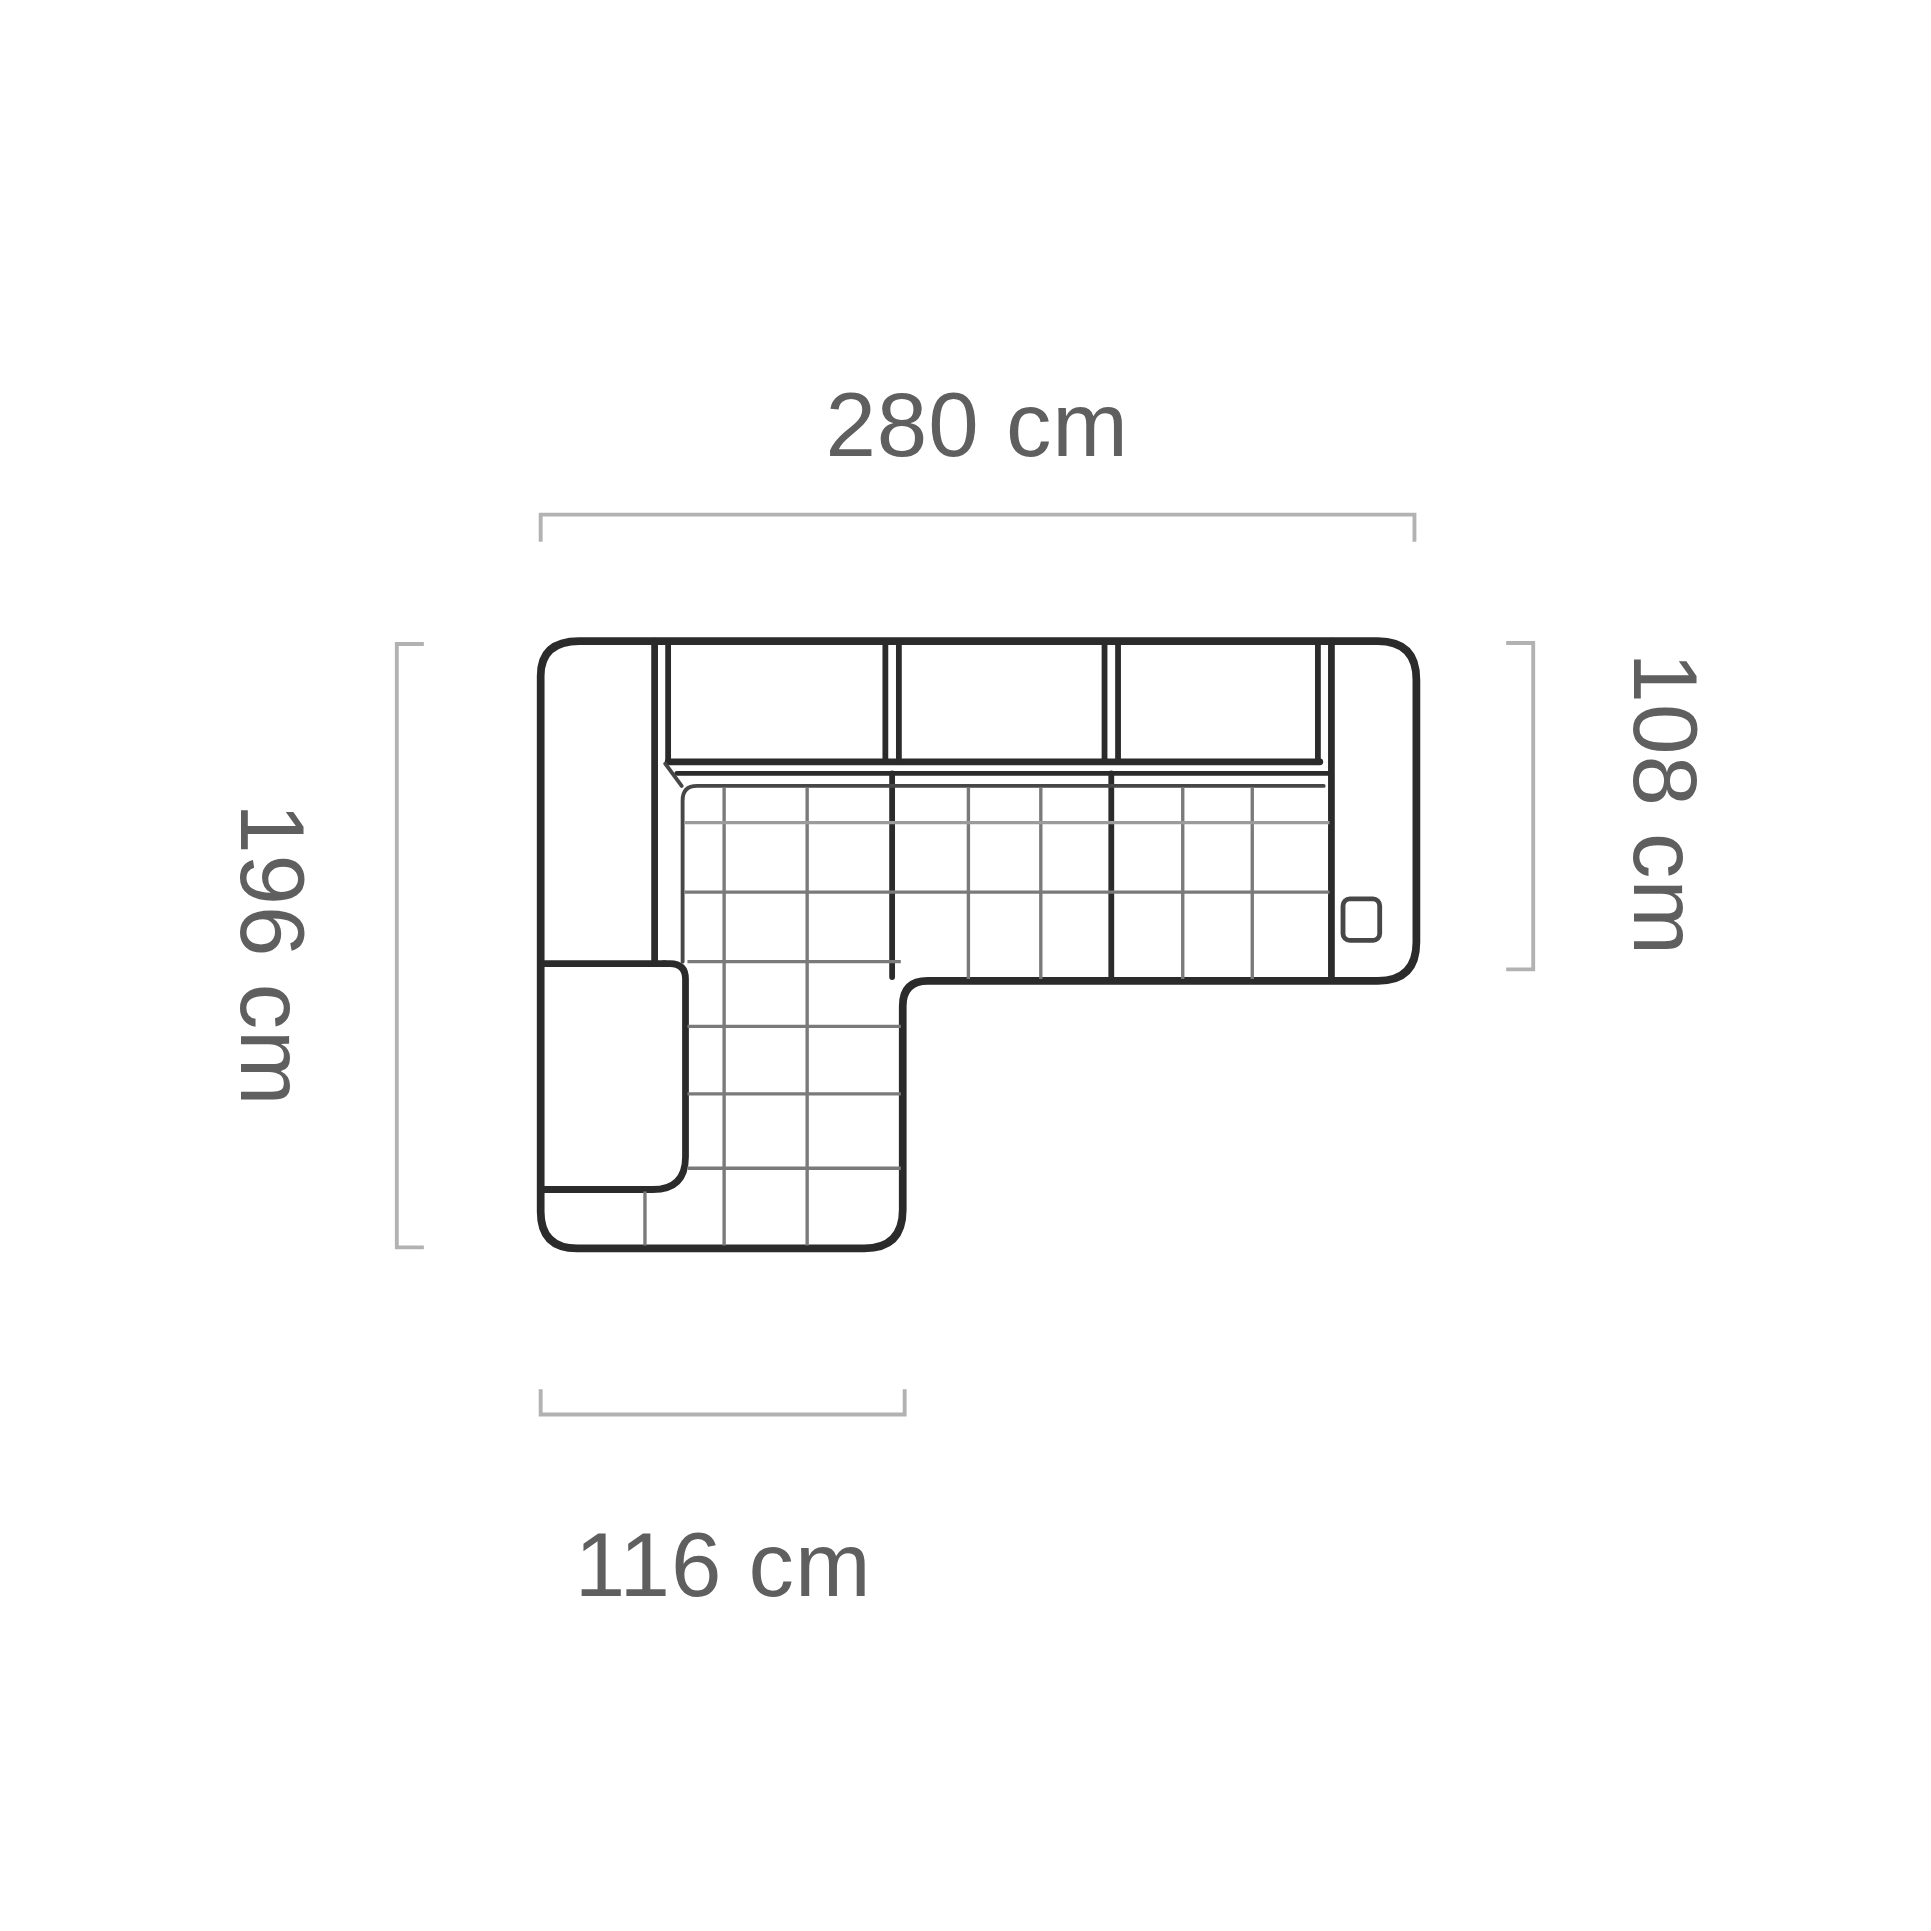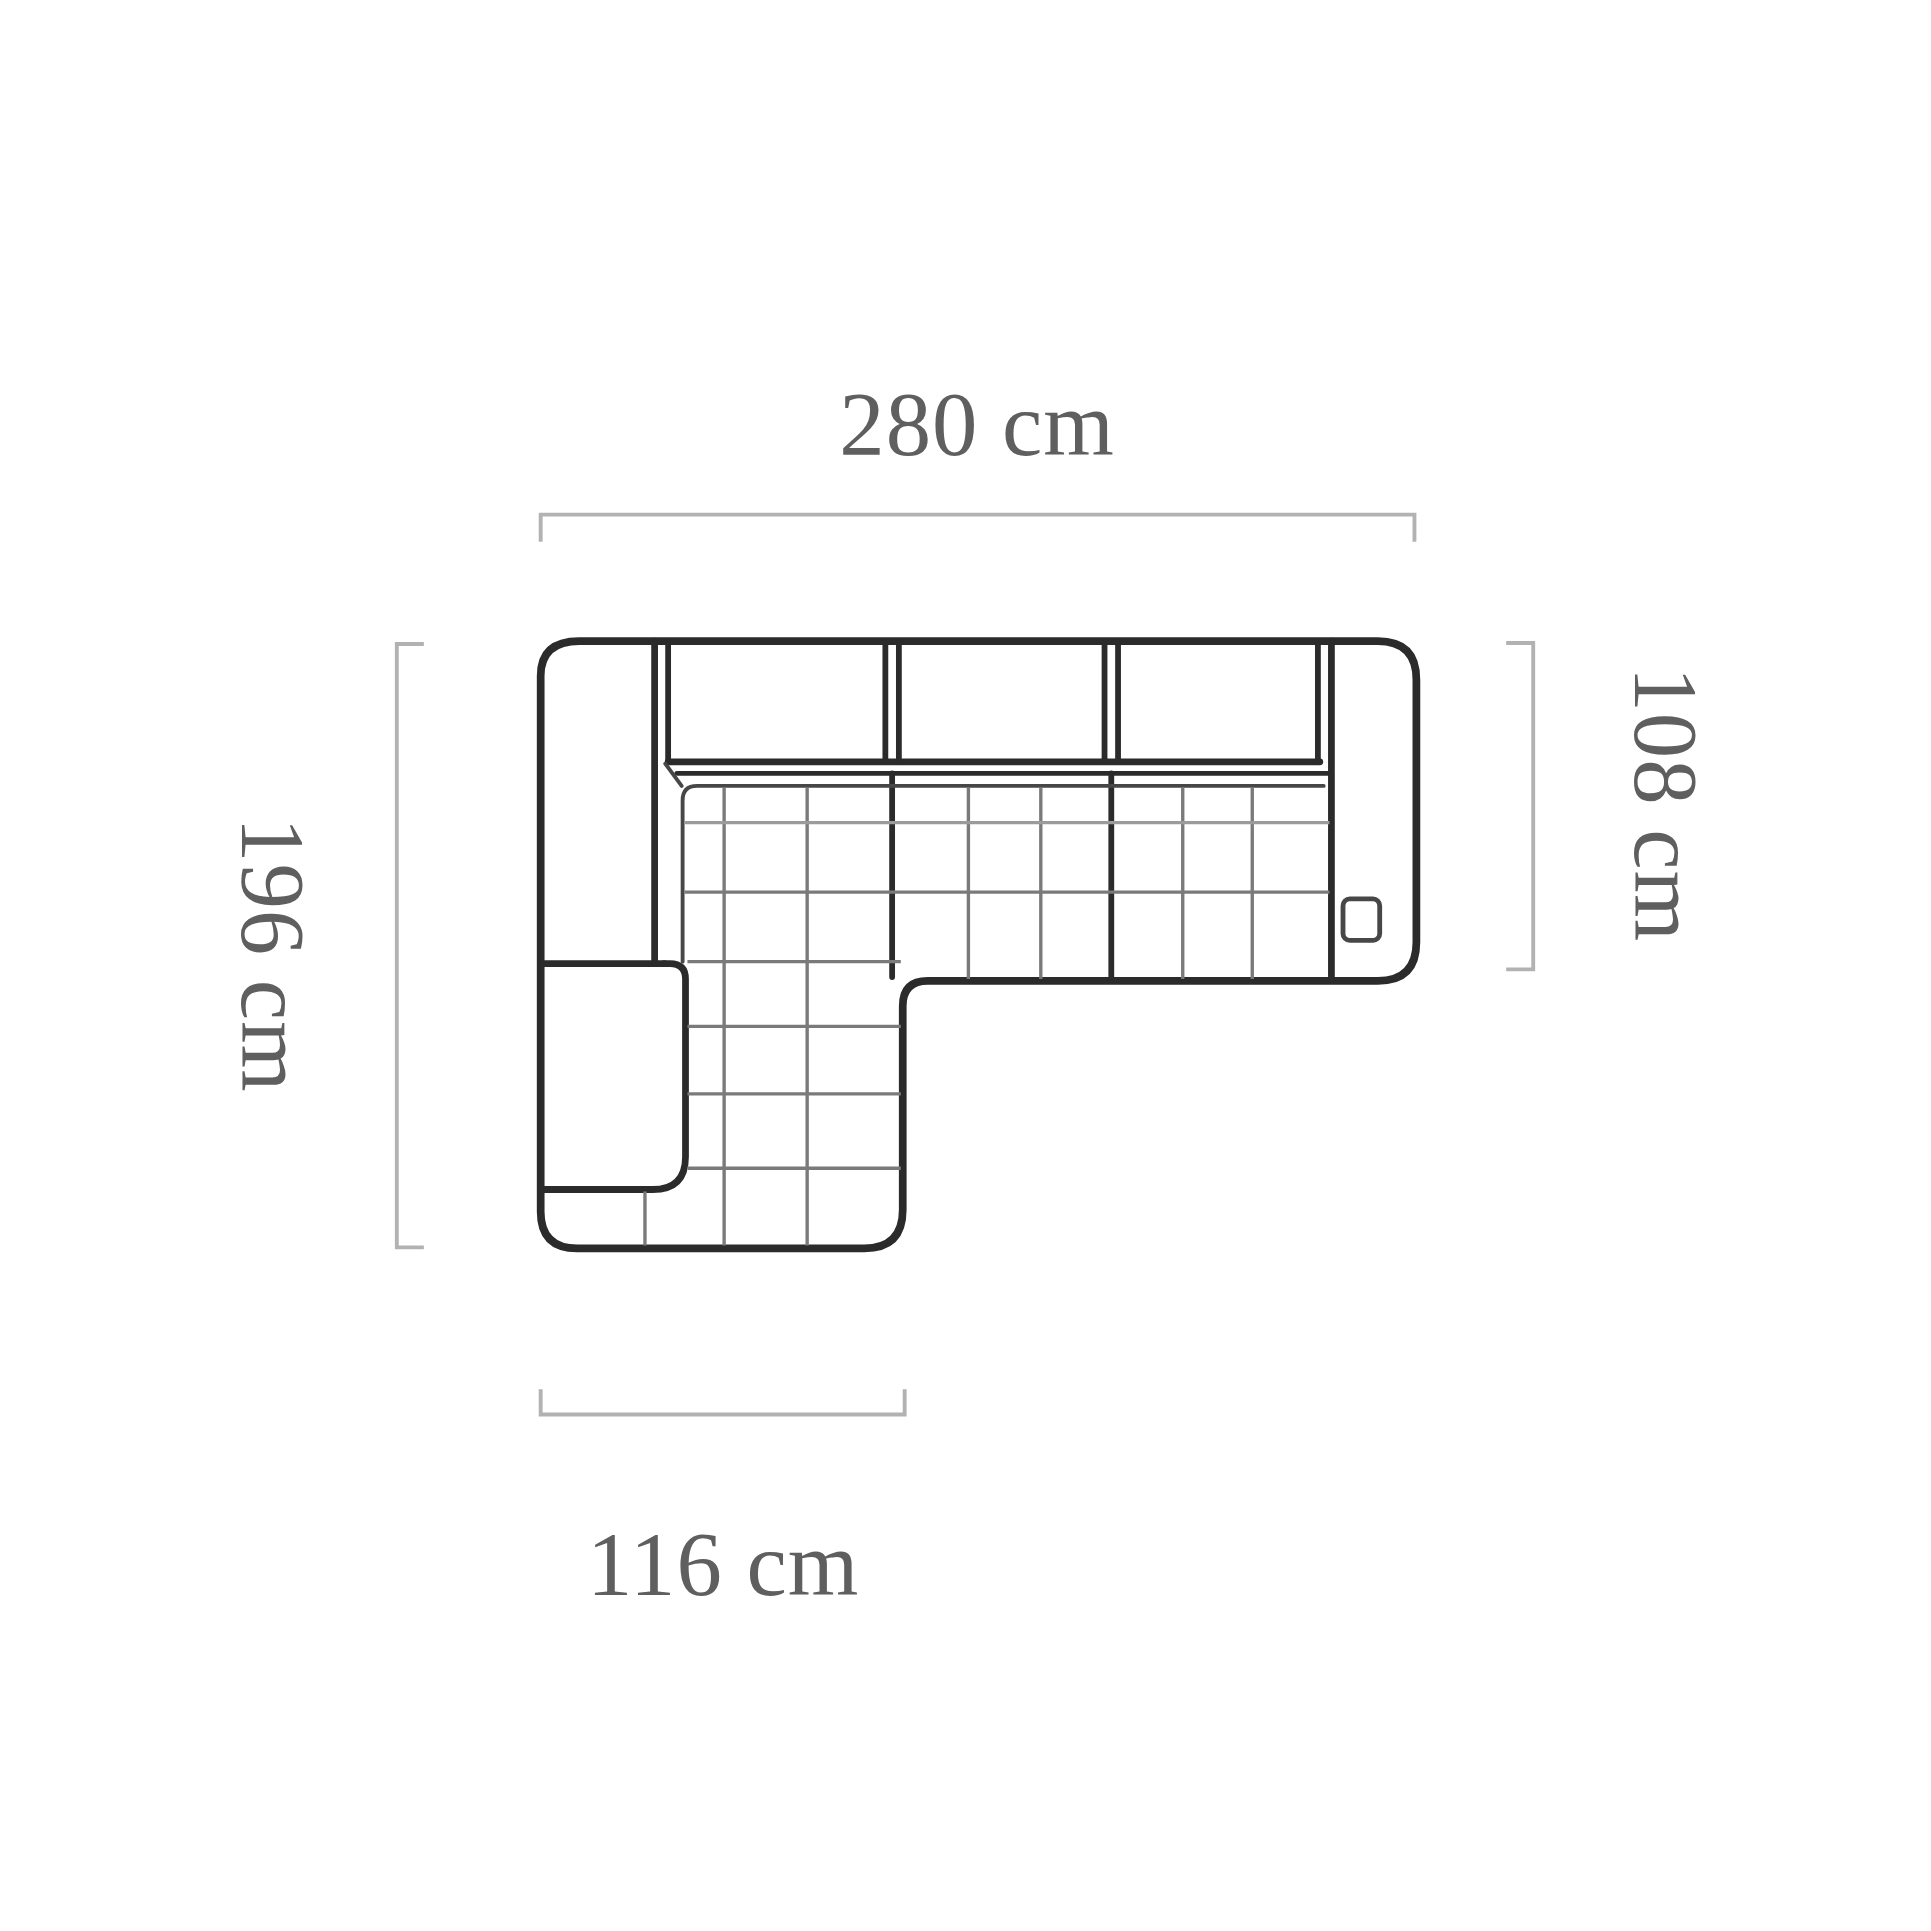--- a/index.html
+++ b/index.html
@@ -8,21 +8,21 @@
     --quilt:#7a7a7a;
     --quilt-light:#9b9b9b;
     --dimension-line:#b2b2b2;
     --text:#5f5f5f;
     --background:#ffffff;
   }
   html,body{margin:0;padding:0;background:var(--background);}
   .canvas{
     width:1931px;height:1931px;position:relative;
     background:var(--background);
-    font-family:Liberation Serif, serif;
+    font-family:Liberation Sans, sans-serif;
   }
   svg{position:absolute;inset:0;display:block;}
   .outline{stroke:var(--outline);fill:none;stroke-linecap:round;stroke-linejoin:round;}
   .seam{stroke:var(--seam);fill:none;stroke-linecap:round;}
   .quilt{stroke:var(--quilt);fill:none;stroke-linecap:butt;}
   .quilt-light{stroke:var(--quilt-light);fill:none;}
   .dim{stroke:var(--dimension-line);fill:none;stroke-width:4;stroke-linecap:butt;stroke-linejoin:miter;}
   .dim-label{
     fill:var(--text);
     font-size:94px;

